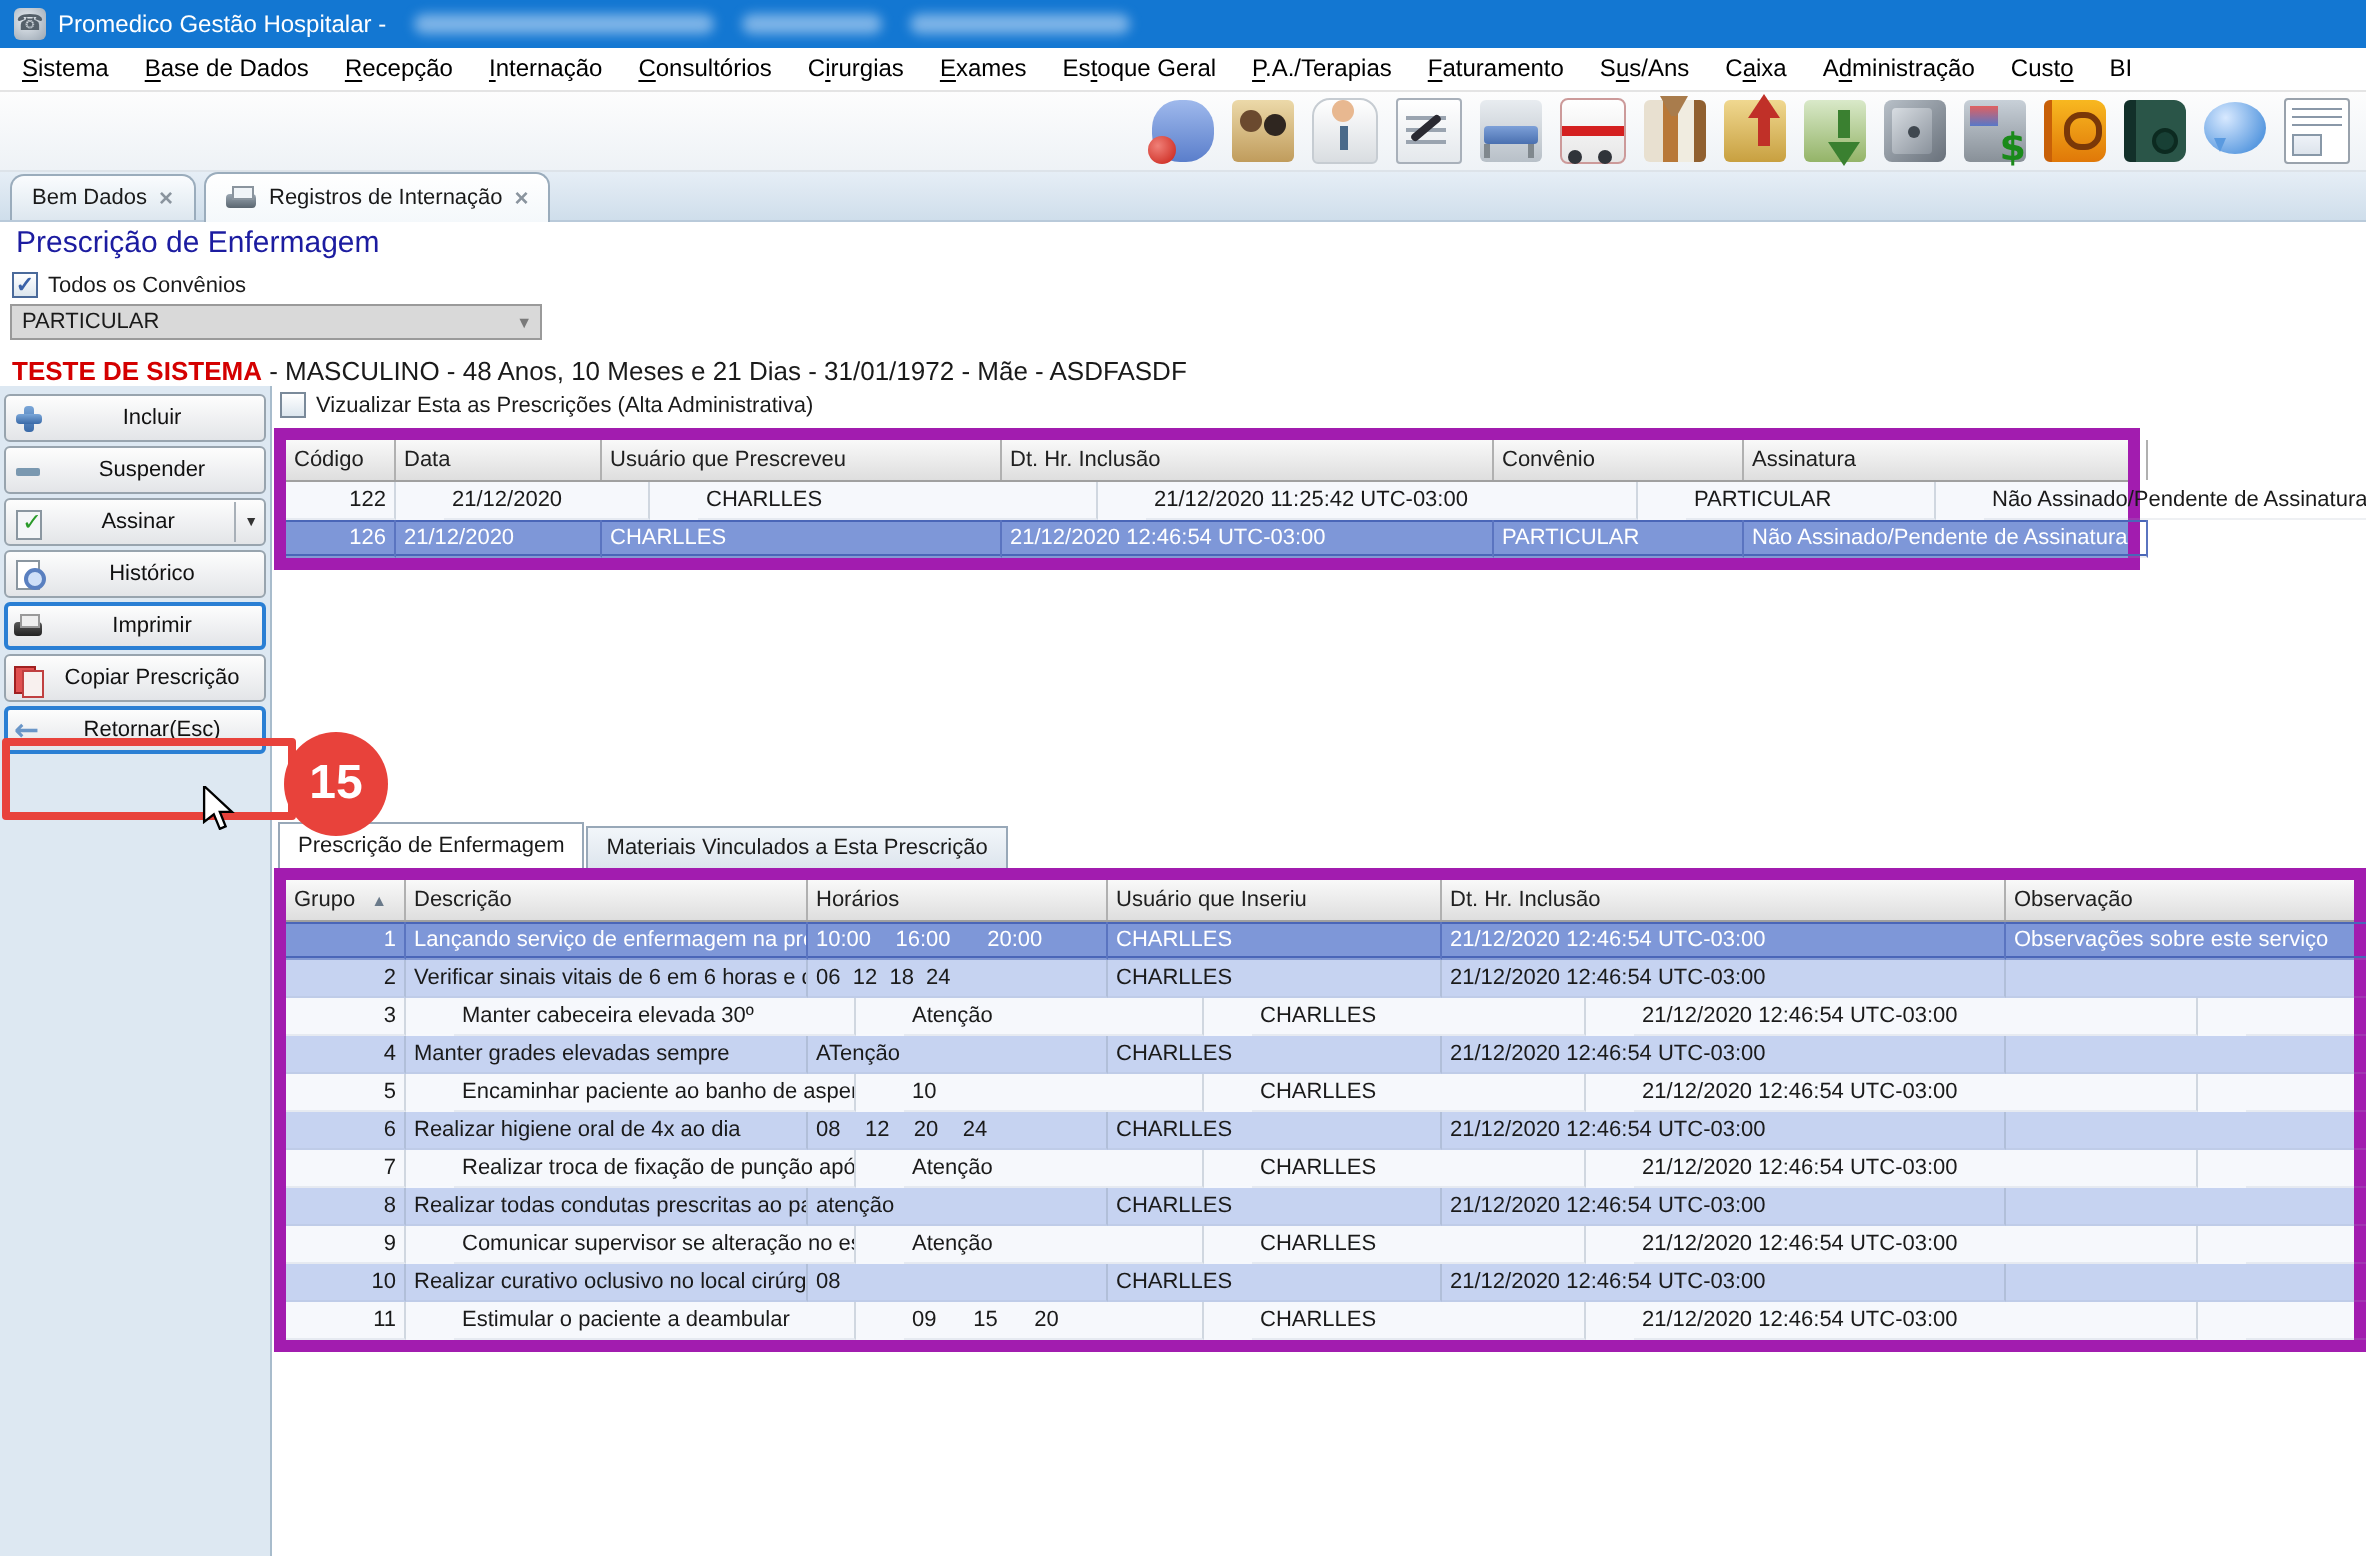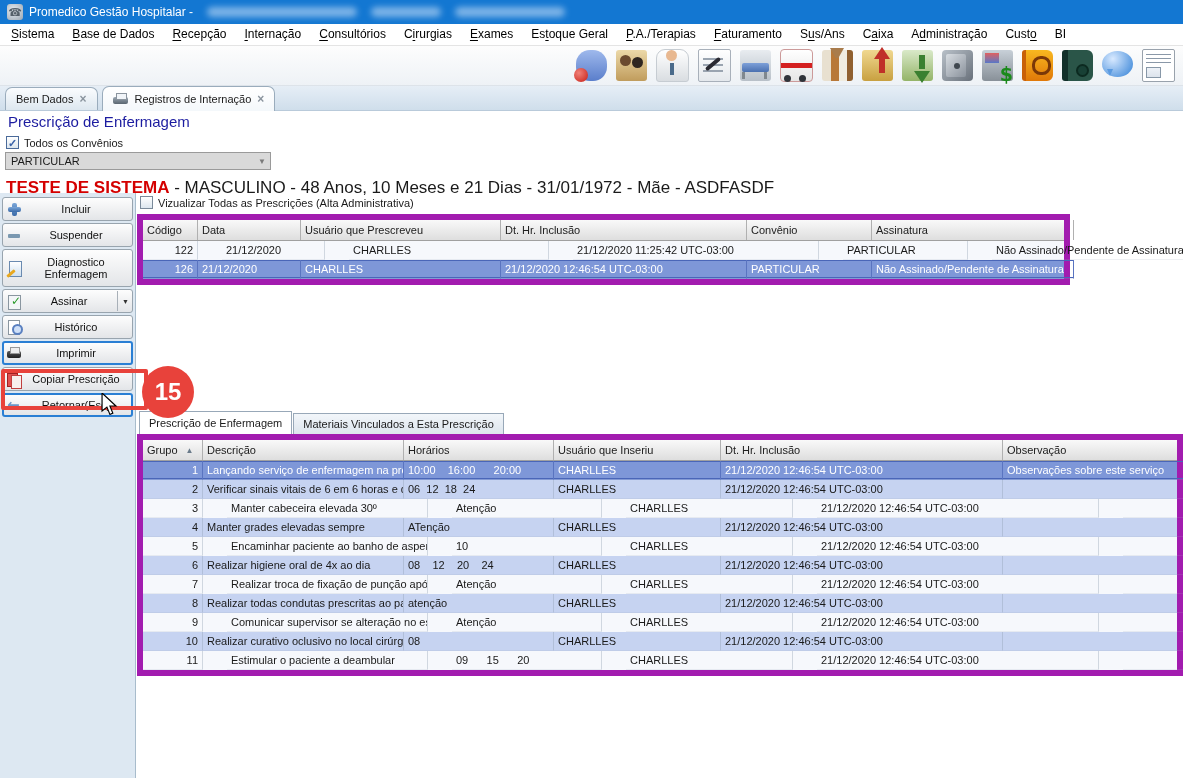--- a/index.html
+++ b/index.html
@@ -90,21 +90,21 @@
   .checkline{position:absolute;display:flex;align-items:center;gap:5px;}
   #chk-convenios{left:6px;top:136px;}
   #chk-viz{left:140px;top:196px;}
   .cbox{width:13px;height:13px;border:1px solid #7a8a9a;background:linear-gradient(180deg,#fff,#dce6ee);
         display:inline-flex;align-items:center;justify-content:center;box-sizing:border-box;}
   .cbox.checked{border-color:#4a6a9a;color:#3a62a8;font-size:11px;font-weight:bold;line-height:10px;}
   #combo{position:absolute;left:5px;top:152px;width:266px;height:18px;background:#d9d9d9;
          border:1px solid #9a9a9a;display:flex;align-items:center;justify-content:space-between;
          padding:0 4px 0 5px;box-sizing:border-box;}
   #combo .arrow{color:#7a7a7a;font-size:8px;}
-  #patient{position:absolute;left:6px;top:178px;font-size:17px;}
+  #patient{position:absolute;left:6px;top:178px;font-size:13px;}
   #patient b{color:#d40000;}
 
   
   #sidebar{position:absolute;left:0;top:193px;width:136px;bottom:0;background:#dde8f2;
            border-right:1px solid #a8bccc;box-sizing:border-box;padding:4px 2px 0 2px;}
   .sbtn{width:131px;min-height:24px;margin-bottom:2px;border:1px solid #98a4ae;border-radius:3px;
         background:linear-gradient(180deg,#fdfdfd,#e3e5e8);display:flex;align-items:center;
         padding:1px 3px;box-sizing:border-box;cursor:default;}
   .sbtn.focus{border:2px solid #2a7fd4;padding:0 2px;}
   .sbtn-label{flex:1;text-align:center;font-size:11px;color:#111;line-height:12px;}
@@ -233,24 +233,20 @@
 
 <div id="sidebar">
     <div class="sbtn">
       <span class="si si-add"></span>
       <span class="sbtn-label">Incluir</span>
     </div>
     <div class="sbtn">
       <span class="si si-suspend"></span>
       <span class="sbtn-label">Suspender</span>
     </div>
-    <div class="sbtn" style="min-height: 38px;">
-      <span class="si si-diagnosis"></span>
-      <span class="sbtn-label">Diagnostico Enfermagem</span>
-    </div>
     <div class="sbtn">
       <span class="si si-sign"></span>
       <span class="sbtn-label">Assinar</span>
       <span class="sbtn-dd">▼</span>
     </div>
     <div class="sbtn">
       <span class="si si-history"></span>
       <span class="sbtn-label">Histórico</span>
     </div>
     <div class="sbtn focus">
@@ -262,21 +258,21 @@
       <span class="sbtn-label">Copiar Prescrição</span>
     </div>
     <div class="sbtn focus">
       <span class="si si-back"></span>
       <span class="sbtn-label">Retornar(Esc)</span>
     </div>
   </div>
 
 <div class="checkline" id="chk-viz">
   <span class="cbox"></span>
-  <span>Vizualizar Todas as Prescrições (Alta Administrativa)</span>
+  <span>Vizualizar Esta as Prescrições (Alta Administrativa)</span>
 </div>
 
 <div class="tbl" id="table1" style="left: 137px; top: 214px; width: 933px;">
     <div class="trow thead">
       <div class="tcell" style="width: 55px;"><span>Código</span></div>
       <div class="tcell" style="width: 103px;"><span>Data</span></div>
       <div class="tcell" style="width: 200px;"><span>Usuário que Prescreveu</span></div>
       <div class="tcell" style="width: 246px;"><span>Dt. Hr. Inclusão</span></div>
       <div class="tcell" style="width: 125px;"><span>Convênio</span></div>
       <div class="tcell" style="width: 202px;"><span>Assinatura</span></div>

